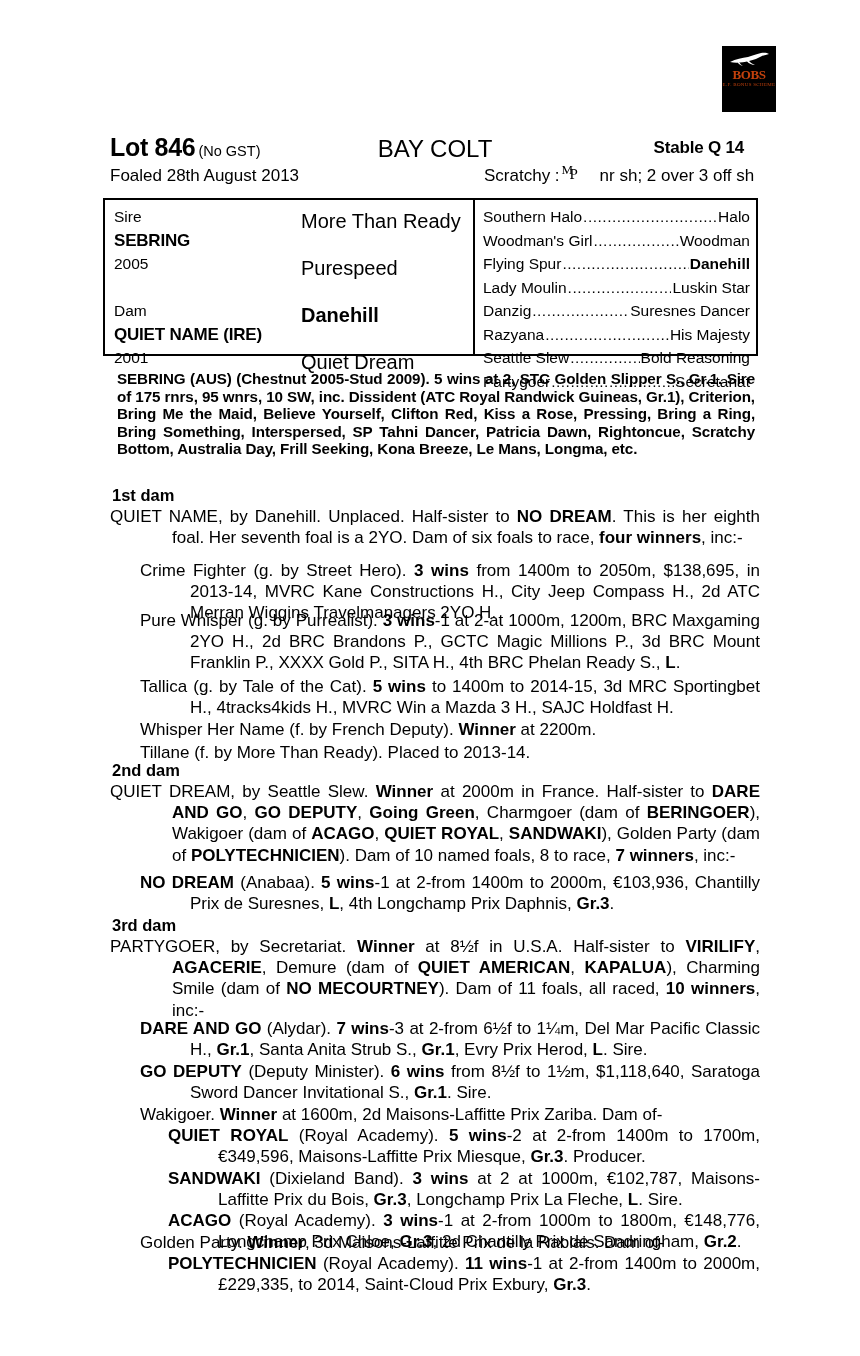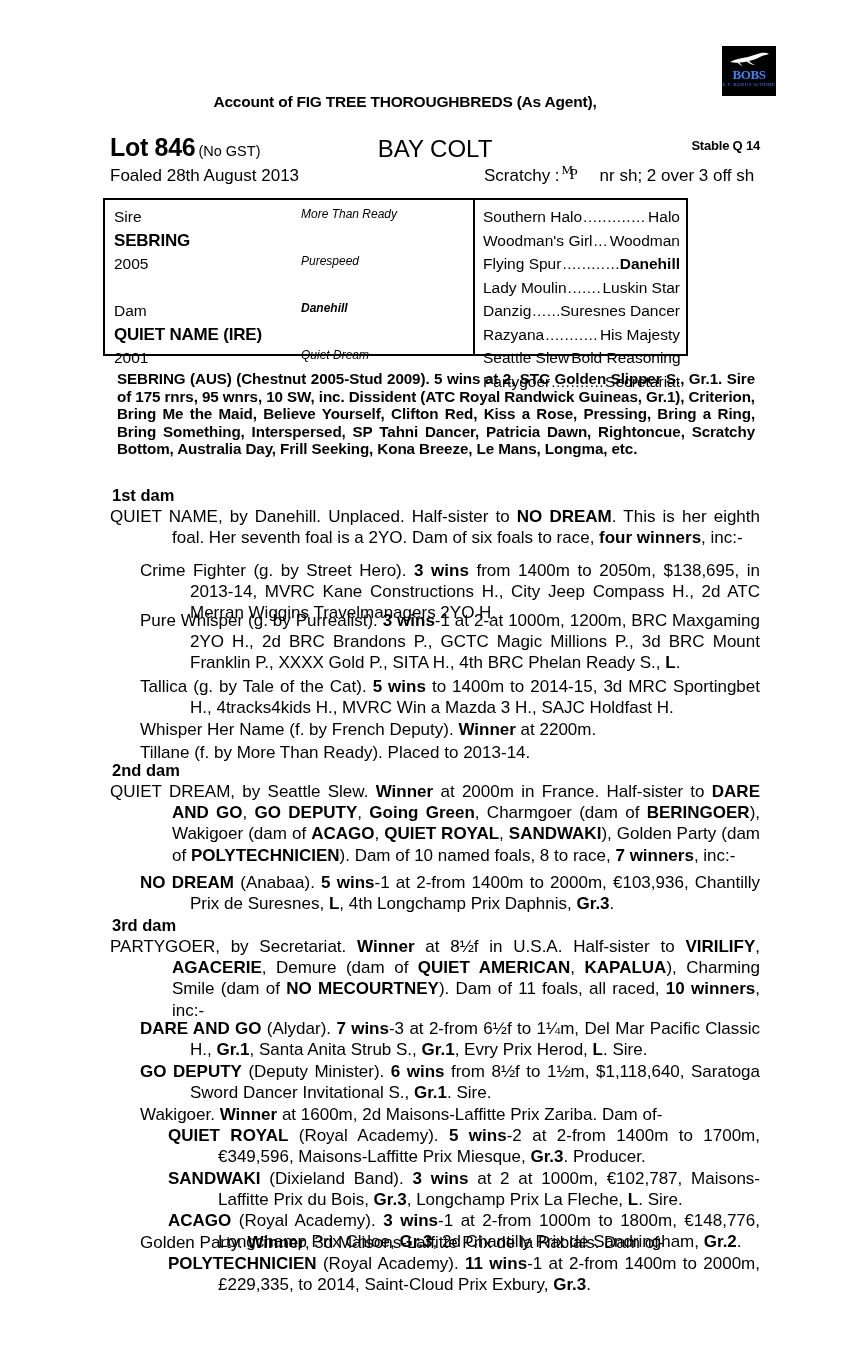--- a/index.html
+++ b/index.html
@@ -21,23 +21,23 @@
     width: 860px;
     height: 1356px;
   }
 
   
   .logo-box {
     position: absolute;
     left: 722px;
     top: 46px;
     width: 54px;
-    height: 50px;
+    height: 66px;
     background: #000000;
-    color: #3b82f6;
+    color: #c2410c;
     text-align: center;
     overflow: hidden;
   }
   .logo-horse {
     display: block;
     margin: 5px auto 0 auto;
   }
   .logo-word {
     display: block;
     font-family: "Liberation Serif", serif;
@@ -94,23 +94,23 @@
     position: absolute;
     left: 0; top: 2px;
     width: 650px;
     text-align: center;
     font-weight: normal;
     font-size: 24px;
     letter-spacing: 0px;
   }
   .lot-right {
     position: absolute;
-    right: 0; top: 5px;
-    font-weight: bold;
-    font-size: 13px;
+    right: 16px; top: 5px;
+    font-weight: bold;
+    font-size: 17px;
     letter-spacing: -0.2px;
   }
 
   .foaledrow {
     position: absolute;
     left: 110px;
     top: 166px;
     width: 650px;
     height: 24px;
     font-size: 17px;
@@ -142,21 +142,21 @@
     font-size: 15px;
     font-family: "Liberation Serif", serif;
   }
   .branded-rest { margin-left: 16px; }
 
   
   .ped {
     position: absolute;
     left: 103px;
     top: 198px;
-    width: 585px;
+    width: 655px;
     height: 158px;
     border: 2px solid #000;
     box-sizing: border-box;
   }
   .ped-inner {
     position: relative;
     width: 100%;
     height: 100%;
   }
   .ped-vline {
@@ -171,25 +171,24 @@
     position: absolute;
     left: 9px;
     top: 5px;
     width: 185px;
     font-size: 15.5px;
     line-height: 23.5px;
   }
   .ped-col-b {
     position: absolute;
     left: 196px;
-    top: 3px;
+    top: 10px;
     width: 170px;
-    font-size: 12px;
+    font-size: 20px;
     line-height: 23.5px;
-    font-style: italic;
   }
   .ped-col-c {
     position: absolute;
     left: 378px;
     top: 5px;
     right: 6px;
     font-size: 15.5px;
     line-height: 23.5px;
   }
   .ped-name-big {
@@ -281,21 +280,20 @@
     <svg class="logo-horse" width="42" height="16" viewBox="0 0 42 16">
       <path d="M2 11 C8 8, 14 7, 20 6 C24 5, 28 3, 33 2 C36 1.4, 39 1.6, 41 3 C39 4, 36 4, 34 5 C30 7, 26 9, 21 10 C15 11.5, 8 12.5, 2 11 Z" fill="#ffffff"></path>
       <path d="M20 9 C22 11, 24 13, 27 14 C24 14, 21 12.5, 19 10.5 Z" fill="#ffffff"></path>
       <path d="M11 11 C12 12.5, 13 14, 15 15 C12.5 14.6, 10.5 13, 9.5 11.3 Z" fill="#ffffff"></path>
     </svg>
     <span class="logo-word">BOBS</span>
     <span class="logo-sub">E.F. BONUS SCHEME</span>
   </div>
 
   <div class="account">
-    <div>Account of FIG TREE THOROUGHBREDS (As  Agent),</div>
   </div>
 
   <div class="lotrow">
     <div class="lot-center">BAY COLT</div>
     <div class="lot-left">
       <span class="lot-label">Lot 846</span><span class="lot-gst">(No GST)</span>
     </div>
     <div class="lot-right">Stable Q 14</div>
   </div>
 

